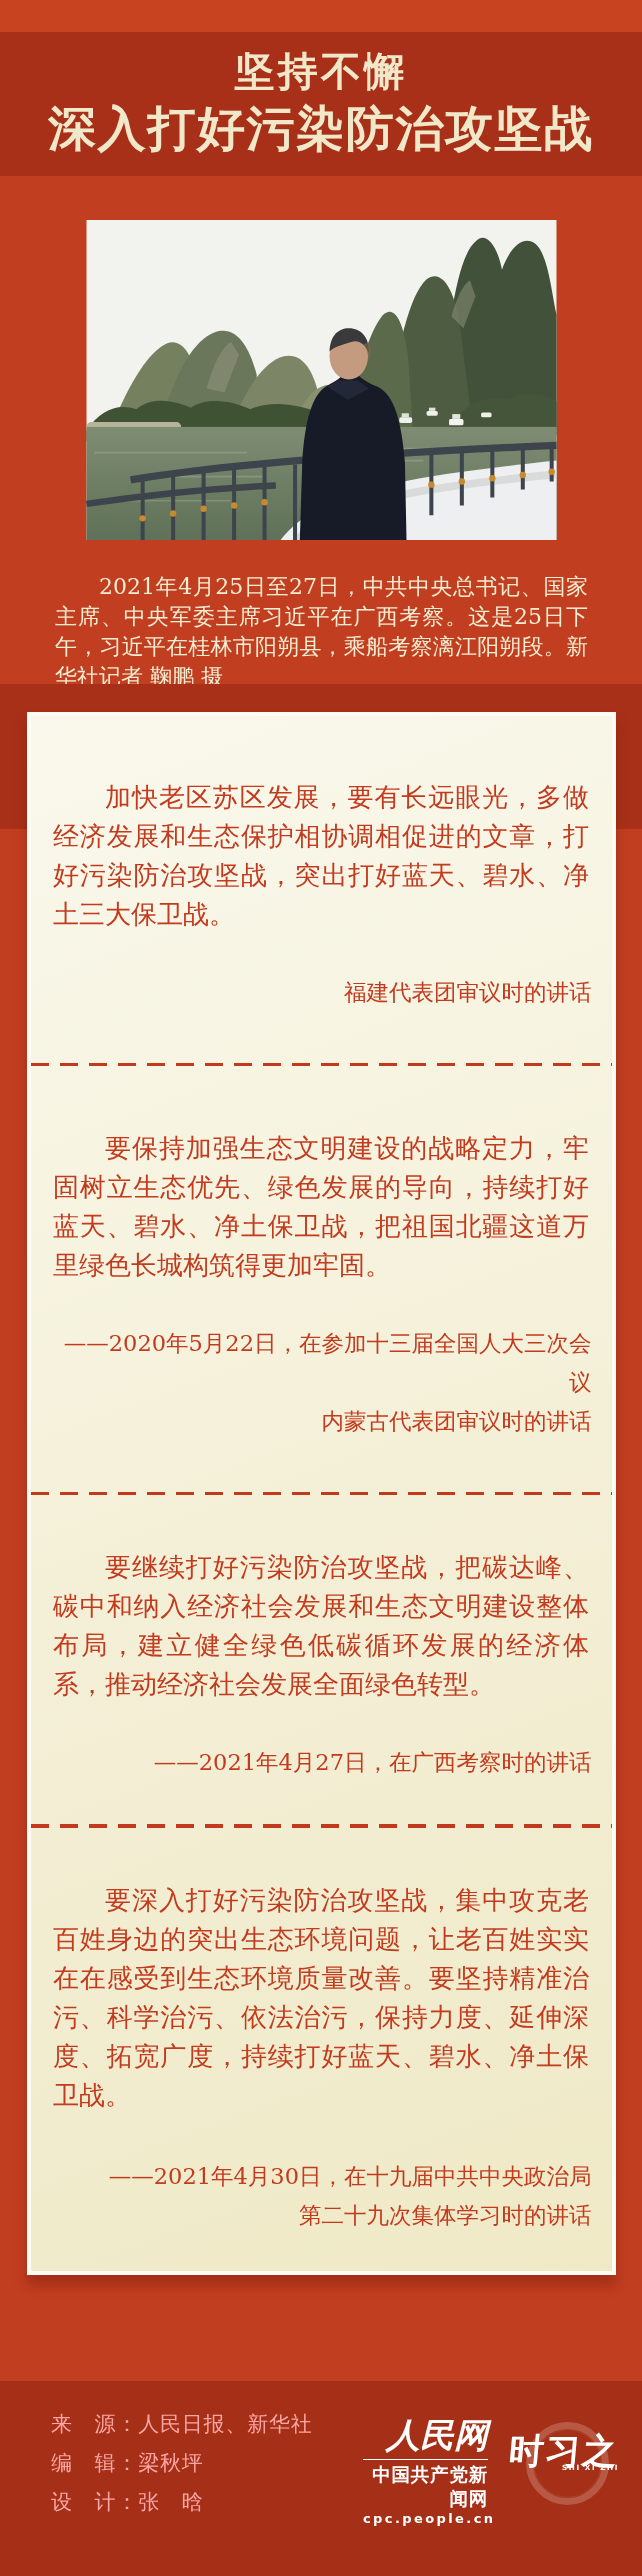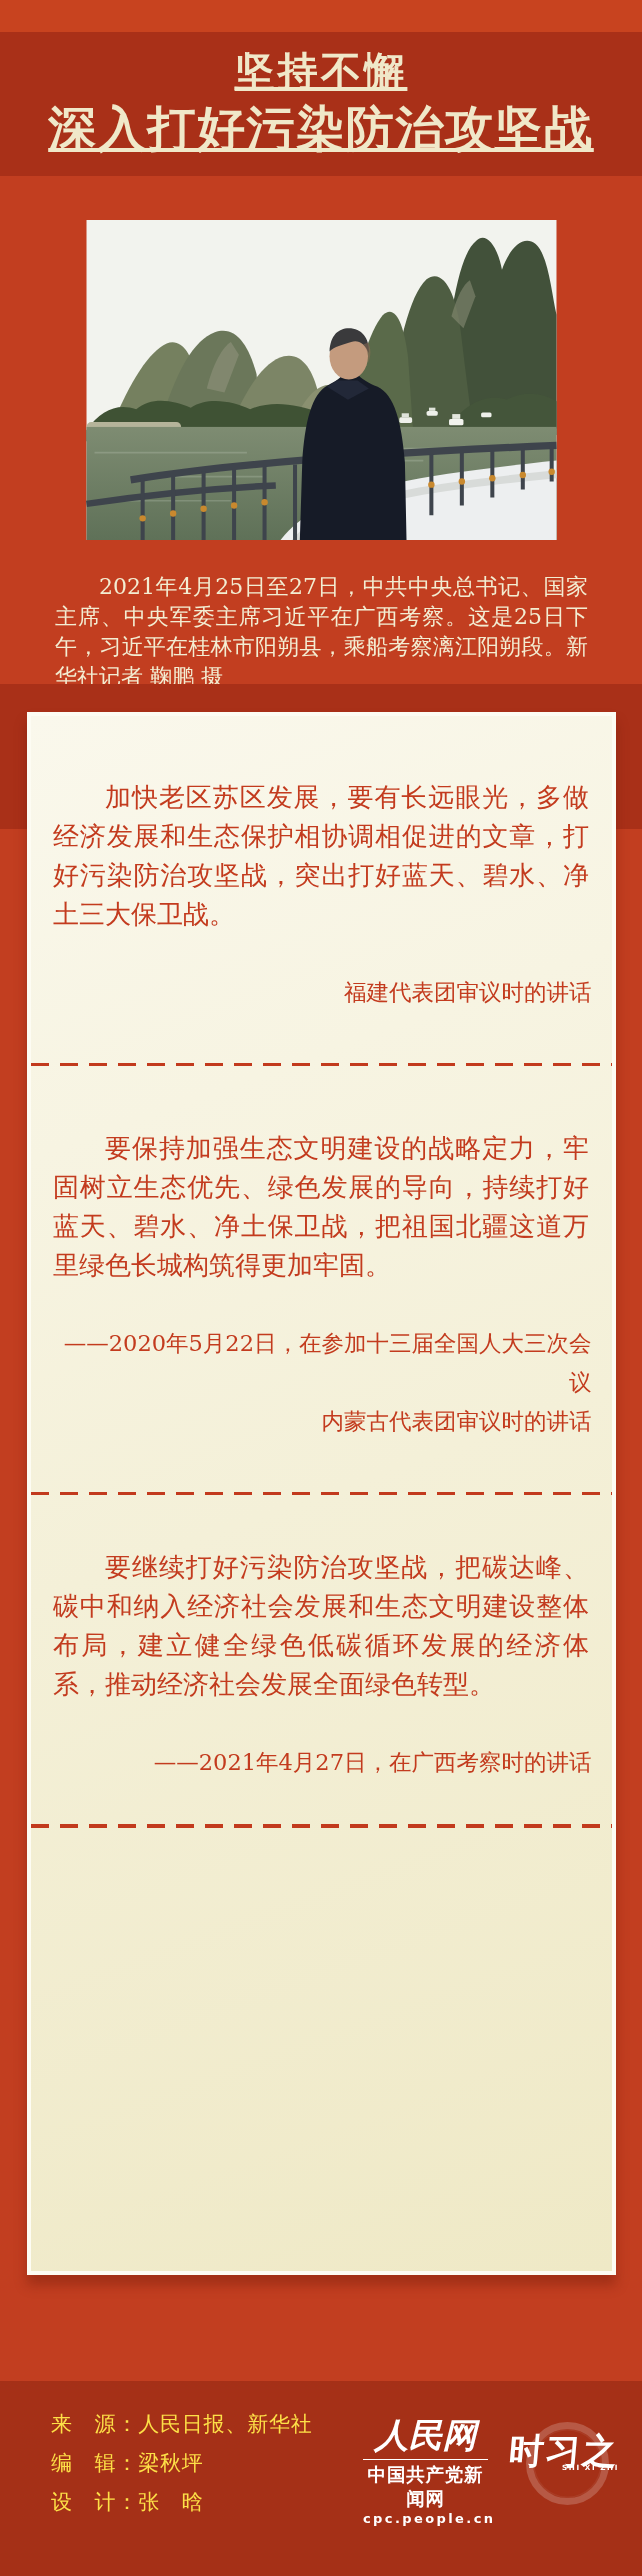--- a/index.html
+++ b/index.html
@@ -5,21 +5,21 @@
   html,body{margin:0;padding:0;background:#7a1f10;}
   .page{
     position:relative;width:642px;height:2576px;margin:0 auto;
     background:#c23e20;overflow:hidden;
     font-family:"DejaVu Sans",sans-serif;
   }
   
   .top-strip{position:absolute;top:0;left:0;width:100%;height:32px;background:#c8431f;}
   .title-band{
     position:absolute;top:32px;left:0;width:100%;height:144px;background:#a93018;
-    text-align:center;color:#f0e8c9;font-family:"DejaVu Serif","Liberation Serif",serif;font-weight:bold;text-decoration:underline;
+    text-align:center;color:#f0e8c9;font-family:"DejaVu Serif","Liberation Serif",serif;font-weight:bold;
   }
   .title-line1{padding-top:11.2px;font-size:40px;line-height:56px;letter-spacing:3.2px;}
   .title-line2{font-size:48px;line-height:59px;letter-spacing:1.6px;}
   
   .photo-wrap{position:absolute;top:220px;left:86px;width:471px;height:320px;overflow:hidden;}
   
   .photo-caption{
     position:absolute;top:572px;left:55px;width:533px;
     font-size:22px;line-height:30px;color:#f3edd2;
     text-align:justify;text-indent:2em;
@@ -45,23 +45,23 @@
     text-align:right;font-family:"DejaVu Serif","Liberation Serif",serif;
   }
   .dash-divider{
     height:3.2px;margin-top:51px;
     background:repeating-linear-gradient(90deg,#c23a1d 0 17.7px,transparent 17.7px 29px);
   }
   .mt78{margin-top:63px;} .mt80{margin-top:53px;} .mt52{margin-top:42px;}
   .attr-mt52{margin-top:42px;}
   
   .footer{position:absolute;top:2381px;left:0;width:100%;height:195px;background:#a53017;}
-  .credits{position:absolute;left:51px;top:24px;color:#fde047;font-size:21px;}
+  .credits{position:absolute;left:51px;top:24px;color:#fca5a5;font-size:21px;}
   .credit-row{line-height:39px;letter-spacing:0.8px;}
-  .people-logo{position:absolute;left:363px;top:35px;width:125px;text-align:center;color:#ffffff;}
+  .people-logo{position:absolute;left:363px;top:35px;width:125px;text-align:right;color:#ffffff;}
   .people-script{font-size:34px;line-height:39px;font-weight:bold;font-family:"DejaVu Serif","Liberation Serif",serif;font-style:italic;}
   .people-rule{border-top:1.6px solid #ffffff;margin:4px 0 3.2px 0;}
   .people-site{font-size:18.5px;line-height:24px;font-weight:bold;letter-spacing:0.8px;}
   .people-url{font-size:13px;line-height:16px;font-weight:bold;letter-spacing:2.4px;}
   .shixizhi{position:absolute;left:504px;top:0;width:120px;height:128px;}
   .shixizhi-ring{
     position:absolute;left:22px;top:41px;width:69px;height:69px;border-radius:50%;
     border:7.2px solid rgba(255,255,255,0.20);
     box-shadow:0 0 0 1.6px rgba(255,255,255,0.06) inset;
   }
@@ -183,20 +183,27 @@
 
     <div class="mt80">
       <p class="quote-text">要继续打好污染防治攻坚战，把碳达峰、碳中和纳入经济社会发展和生态文明建设整体布局，建立健全绿色低碳循环发展的经济体系，推动经济社会发展全面绿色转型。</p>
       <div class="attribution">
         <div>——2021年4月27日，在广西考察时的讲话</div>
       </div>
     </div>
 
     <div class="dash-divider mt52"></div>
 
+    <div class="mt80">
+      <p class="quote-text">要深入打好污染防治攻坚战，集中攻克老百姓身边的突出生态环境问题，让老百姓实实在在感受到生态环境质量改善。要坚持精准治污、科学治污、依法治污，保持力度、延伸深度、拓宽广度，持续打好蓝天、碧水、净土保卫战。</p>
+      <div class="attribution attr-mt52">
+        <div>——2021年4月30日，在十九届中共中央政治局</div>
+        <div>第二十九次集体学习时的讲话</div>
+      </div>
+    </div>
 
   </div>
 
   <div class="footer">
 
     <div class="credits">
       <div class="credit-row">
         <span>来　源：</span><span>人民日报、新华社</span>
       </div>
       <div class="credit-row">

